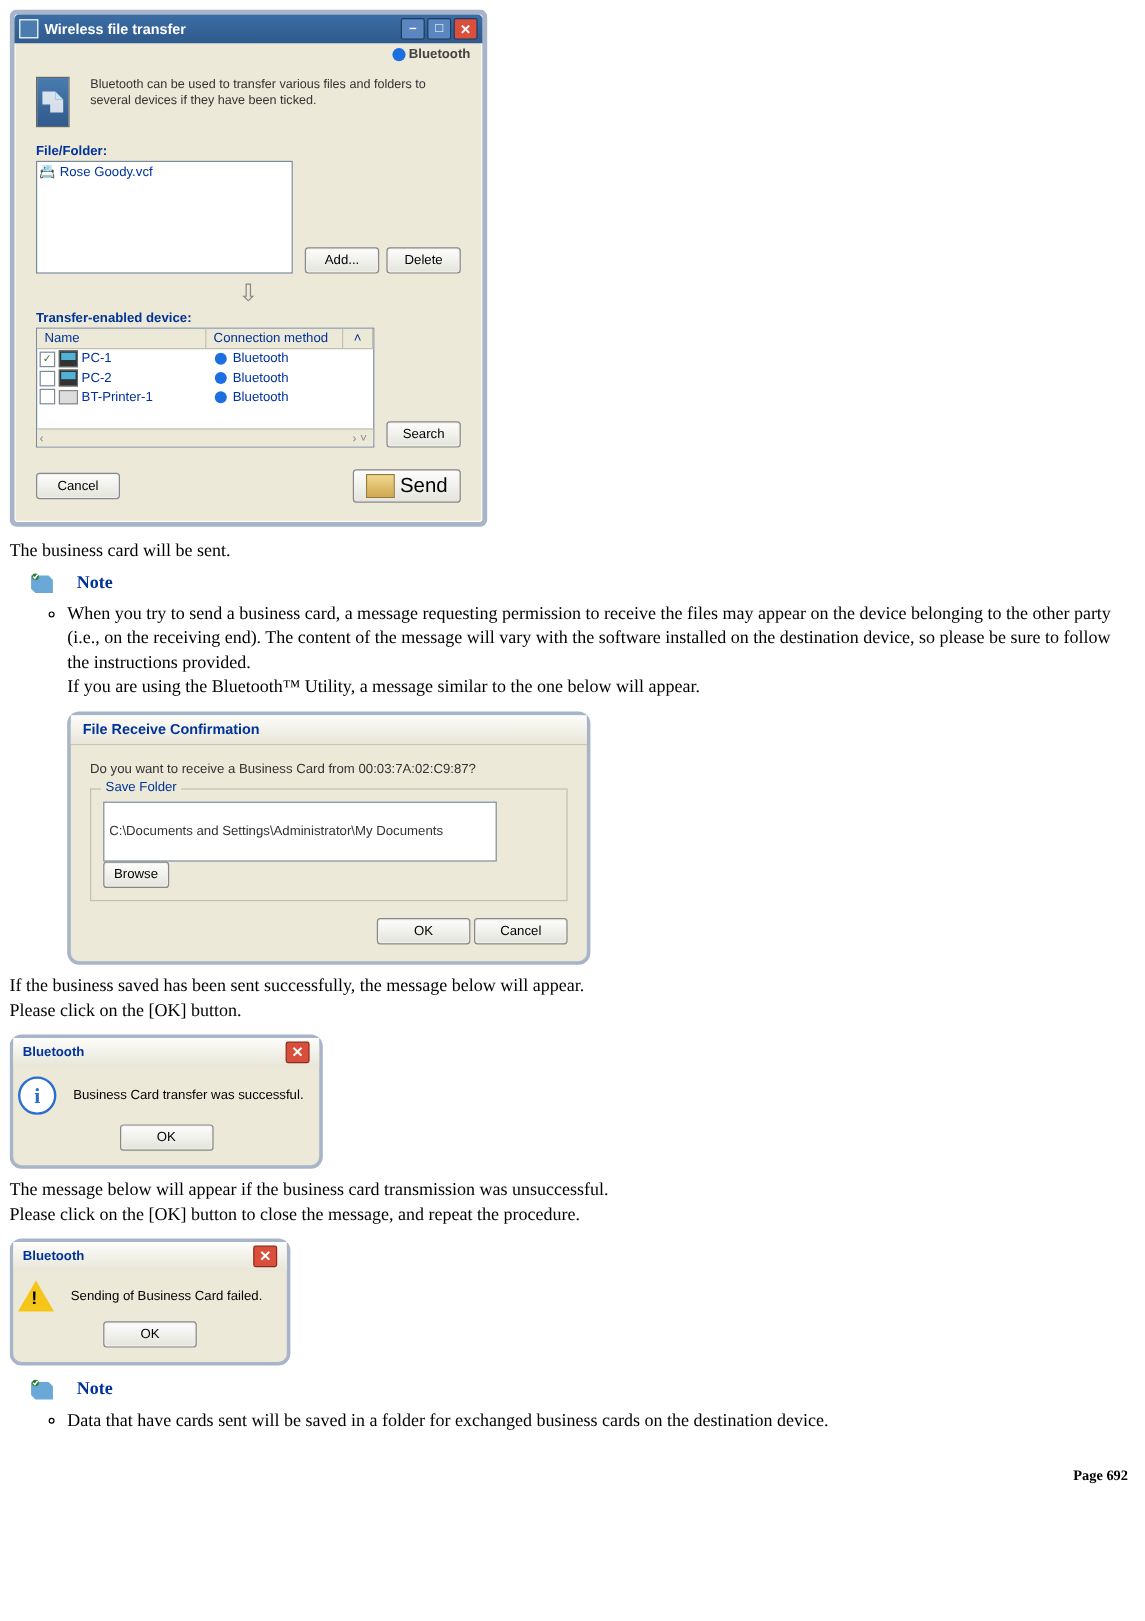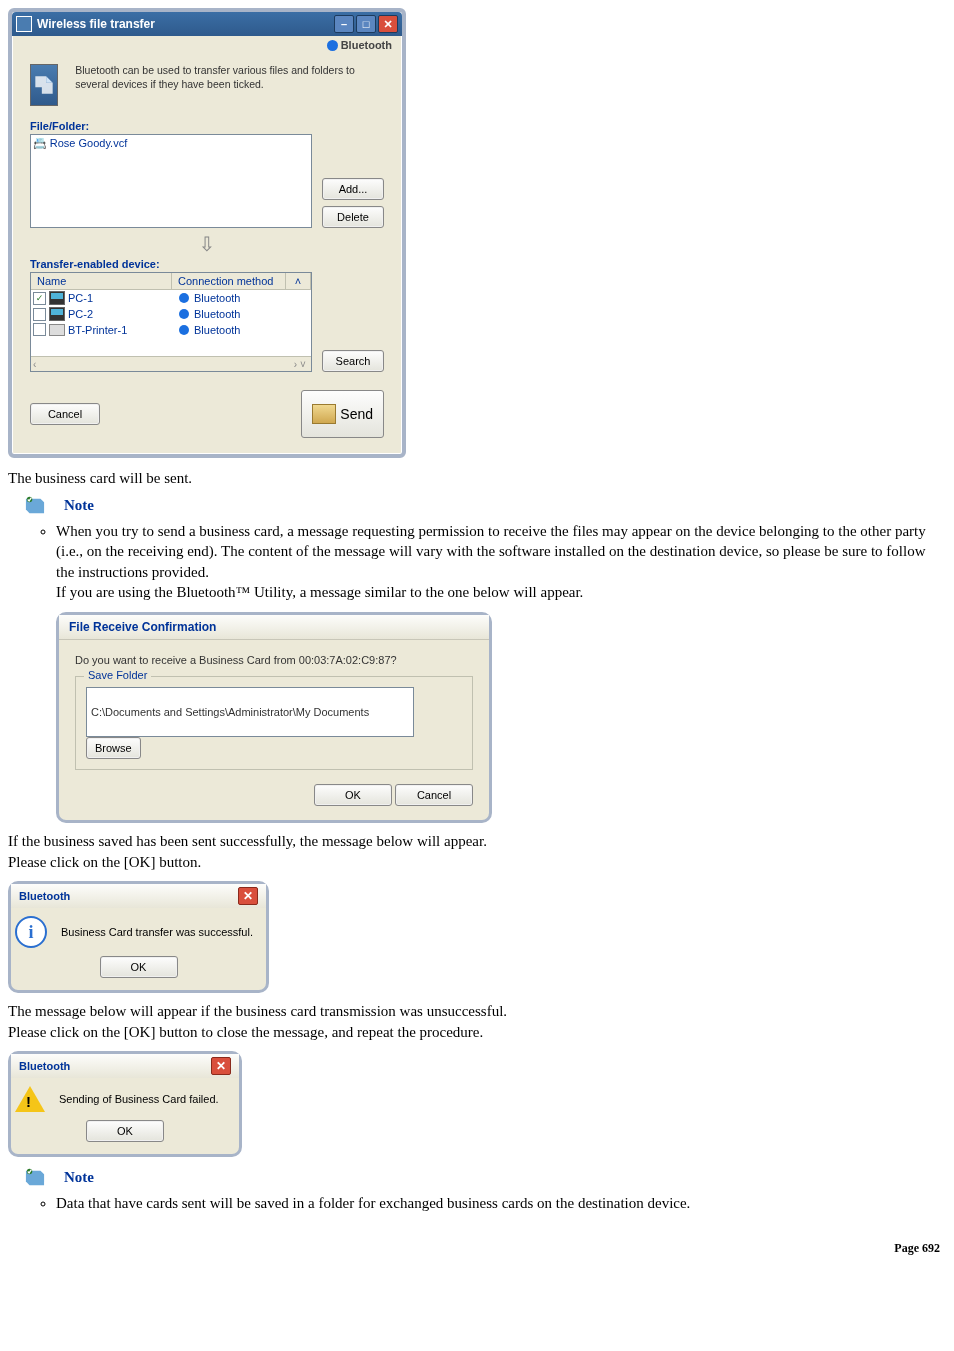--- a/index.html
+++ b/index.html
@@ -13,38 +13,38 @@
 .brand{display:flex;justify-content:flex-end;align-items:center;padding:3px 10px;font-family:Tahoma,sans-serif;font-size:11px;font-weight:bold;color:#444}
 .blogo{width:11px;height:11px;background:#1b6fe0;border-radius:50%;margin-right:3px;display:inline-block}
 .cbody{padding:10px 18px 16px}
 .introrow{display:flex;align-items:flex-start;gap:17px;margin-bottom:14px}
 .bigico{width:40px;height:40px;background:linear-gradient(#4a7cb0,#2f5a8c);border:1px solid #666;display:flex;align-items:center;justify-content:center}
 .bigico svg{width:26px;height:26px}
 .introtxt{font-family:Tahoma,sans-serif;font-size:10.5px;color:#333;line-height:1.3}
 .seclabel{font-family:Tahoma,sans-serif;font-size:11px;color:#003399;font-weight:bold;margin-bottom:2px}
 .listbox{background:#fff;border:1px solid #7a8a99;height:88px;width:280px;font-family:Tahoma,sans-serif;font-size:11px;padding:2px;overflow:hidden}
 .listrow{display:flex;align-items:flex-end;gap:10px}
-.sidebtns{display:flex;flex-direction:column;gap:6px;margin-top:1px}
+.sidebtns{display:flex;flex-direction:row;gap:6px;margin-top:1px}
 .xpbtn{background:linear-gradient(#fdfdfd,#e4e4dc);border:1px solid #888;border-radius:3px;font-family:Tahoma,sans-serif;font-size:11px;padding:1px 8px;height:22px;min-width:62px;cursor:pointer;text-align:center;box-shadow:0 0 0 1px #f0f0f0 inset}
 .downarr{text-align:center;margin:4px 0 2px;font-size:20px;color:#888}
 .devbox{border:1px solid #7a8a99;width:280px;background:#fff;font-family:Tahoma,sans-serif;font-size:11px}
 .devhdr{display:flex;background:#ece9d8;border-bottom:1px solid #c0c0b0}
 .devhdr div{padding:2px 6px;color:#003399;border-right:1px solid #c0c0b0}
 .devrows{height:66px;overflow:hidden}
 .drow{display:flex;align-items:center;padding:1px 2px;gap:3px}
 .chk{width:11px;height:11px;border:1px solid #7a8a99;background:#fff;display:inline-flex;align-items:center;justify-content:center;font-size:9px;color:#2a7a2a}
 .pcic{width:14px;height:12px;background:#333;border:1px solid #666;position:relative}
 .pcic:after{content:"";position:absolute;top:1px;left:1px;right:1px;height:6px;background:#4fb3d9}
 .pric{width:14px;height:10px;background:#ddd;border:1px solid #888}
 .dname{color:#003399;width:108px}
 .bic{width:10px;height:10px;background:#1b6fe0;border-radius:50%;display:inline-block;margin-right:2px}
 .conm{color:#003399}
 .scrollstub{display:flex;justify-content:space-between;border-top:1px solid #c0c0b0;background:#ece9d8;height:14px;align-items:center;padding:0 2px;color:#888;font-size:10px}
 .btnrow{display:flex;justify-content:space-between;align-items:center;margin-top:18px}
-.sendbtn{display:flex;align-items:center;gap:4px;background:linear-gradient(#fdfdfd,#e4e4dc);border:1px solid #888;border-radius:3px;padding:13px 10px;font-family:Tahoma,sans-serif;font-size:14px;cursor:pointer}
+.sendbtn{display:flex;align-items:center;gap:4px;background:linear-gradient(#fdfdfd,#e4e4dc);border:1px solid #888;border-radius:3px;padding:3px 10px;font-family:Tahoma,sans-serif;font-size:17px;cursor:pointer}
 .sendic{width:22px;height:18px;background:linear-gradient(#f0d890,#d0a850);border:1px solid #9a7a30}
 
 .dlg{border:3px solid #a8b4c8;border-radius:10px;background:#ece9d8;margin:10px 0;font-family:Tahoma,sans-serif}
 .dlg-lg{width:430px}
 .dlg-sm{width:255px}
 .dlg-title{background:linear-gradient(#fdfdfb,#e8e6d8);padding:5px 10px;font-size:12px;font-weight:bold;color:#003399;border-bottom:1px solid #c8c6b8;display:flex;align-items:center;justify-content:space-between}
 .dlg-title2{background:linear-gradient(#fdfdfb,#e8e6d8);padding:3px 8px;font-size:11px;font-weight:bold;color:#003399;display:flex;align-items:center;justify-content:space-between}
 .xbox{width:18px;height:16px;background:#d94f3c;border:1px solid #8a2a1c;color:#fff;font-size:12px;font-weight:bold;display:flex;align-items:center;justify-content:center;border-radius:2px}
 .dlg-body{padding:14px 16px;font-size:11px;color:#333}
 .fset{border:1px solid #c0c0b0;padding:10px;margin-top:10px;position:relative}

